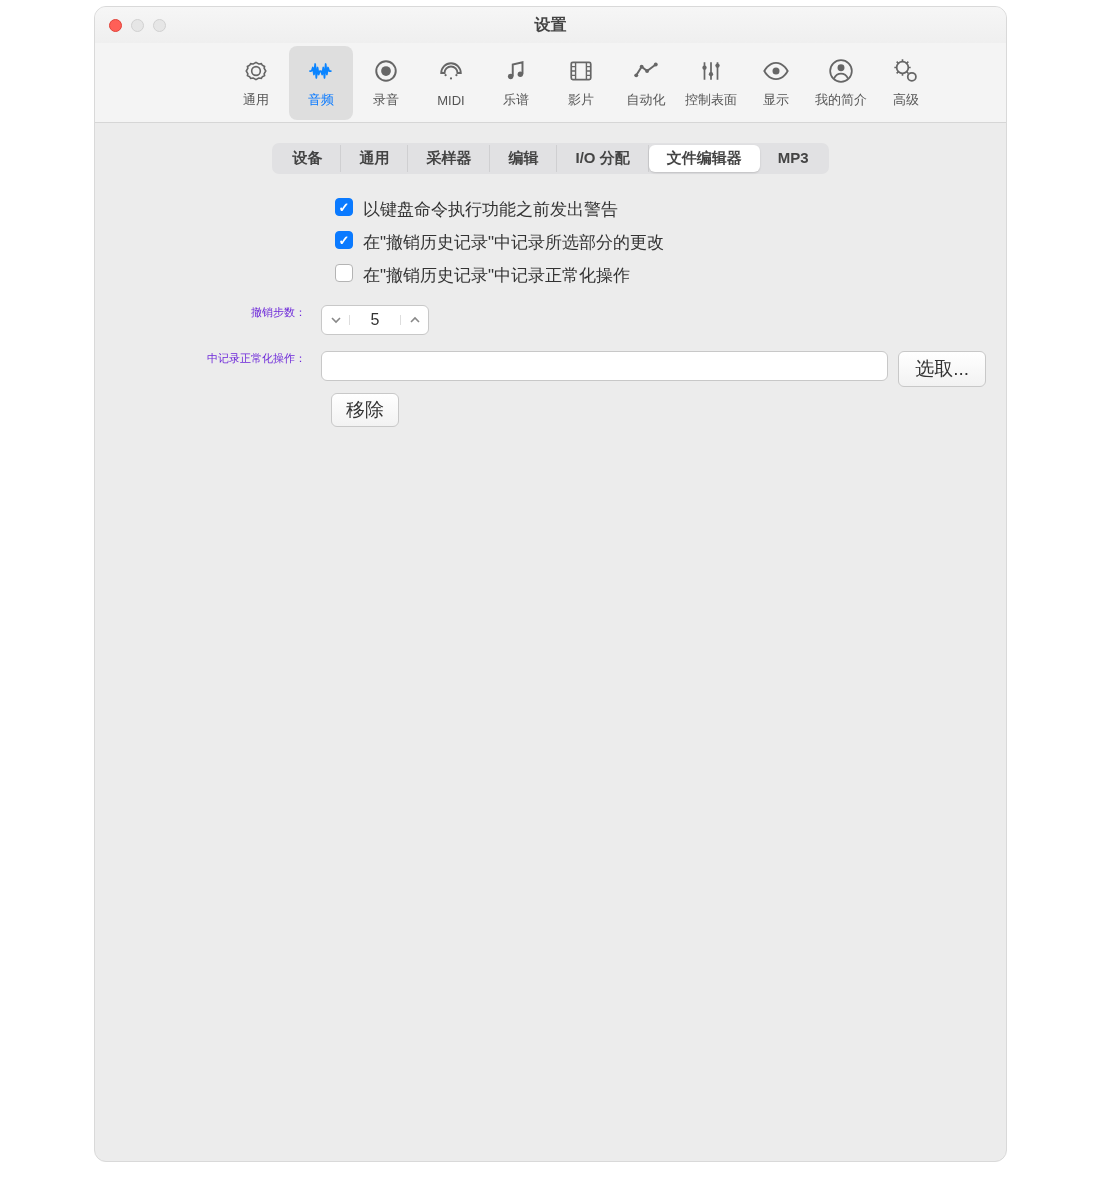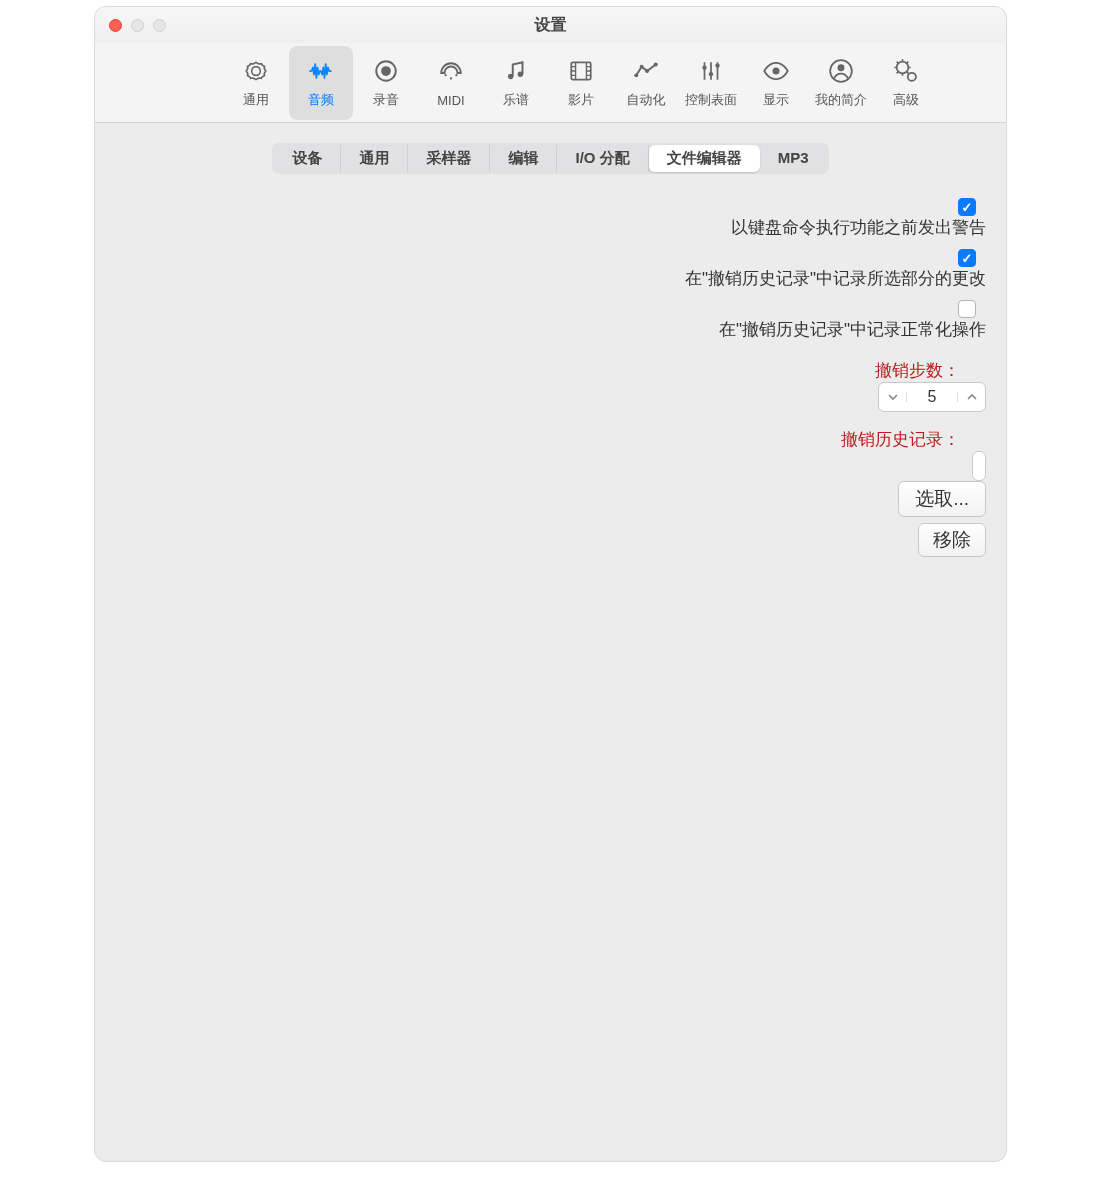--- a/index.html
+++ b/index.html
@@ -92,30 +92,29 @@
   border-radius:6px;
   border-right:none;
   box-shadow: 0 1px 2px rgba(0,0,0,.15);
 }
 
 .content {
   padding: 14px 20px;
 }
 .row {
   display: flex;
-  align-items: flex-end;
+  align-items: flex-start;
   margin-bottom: 6px;
-  flex-direction: column;
 }
 .row-label-col {
   width: 206px;
   text-align: right;
-  padding-right: 26px;
-  font-size: 17px;
-  color: #b91c1c;
+  padding-right: 15px;
+  font-size: 11px;
+  color: #6d28d9;
 }
 .checkbox {
   width: 18px; height:18px;
   border:1px solid #b4b4b4;
   border-radius:4px;
   margin-right:10px;
   display:flex; align-items:center; justify-content:center;
   background:#fff;
 }
 .checkbox.checked { background:#0a7aff; border-color:#0a7aff;}
@@ -320,21 +319,21 @@
         <span class="step-val">5</span>
         <span class="step-btn inc">
           <svg width="10" height="10" viewBox="0 0 10 10">
               <path d="M1 7l4-4 4 4" fill="none" stroke="#888" stroke-width="1.6"></path>
             </svg>
         </span>
       </div>
     </div>
 
     <div class="row">
-      <div class="row-label-col">撤销历史记录：</div>
+      <div class="row-label-col">中记录正常化操作：</div>
       <div class="text-input" value=""></div>
       <button class="btn">选取...</button>
     </div>
     <div class="row">
       <div class="row-label-col"></div>
       <button class="btn small">移除</button>
     </div>
   </div>
 </div>
 

